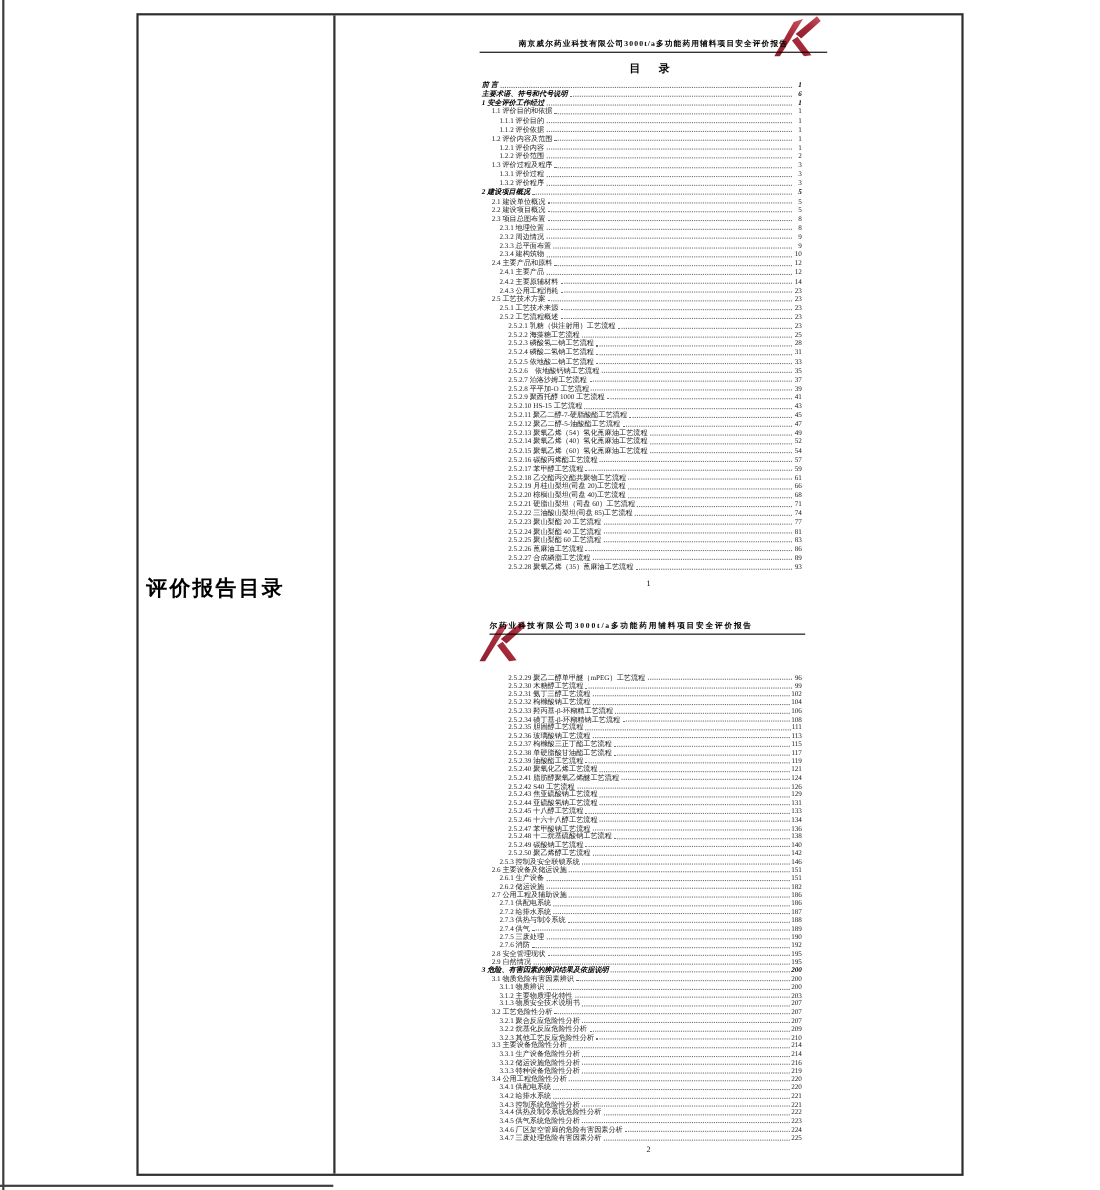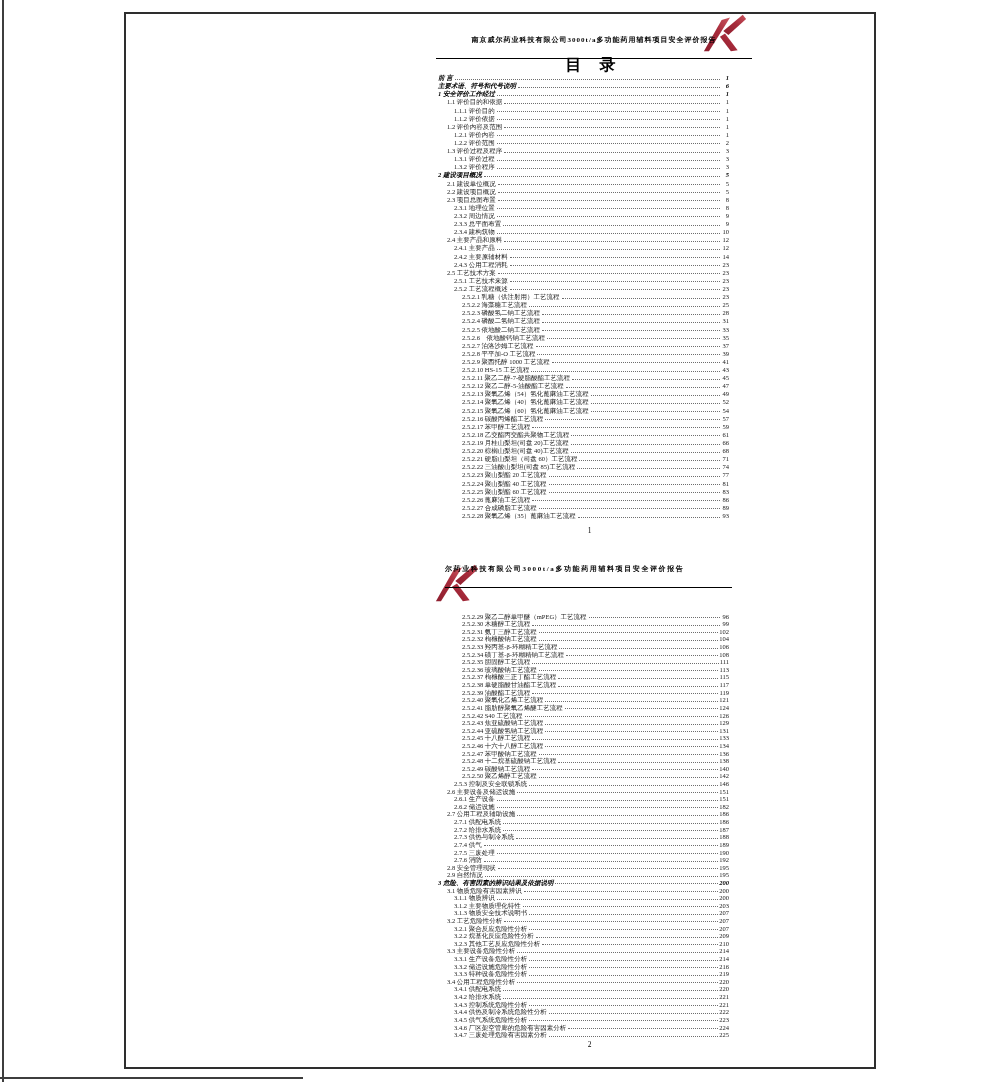--- a/index.html
+++ b/index.html
@@ -9,25 +9,25 @@
   .edge-h{position:absolute;left:0;top:1077px;width:303px;height:2px;background:#3d3d3d;}
   #tbl{position:absolute;left:124px;top:12px;width:752px;height:1057px;
        border:2px solid #2e2e2e;box-sizing:border-box;background:#fff;}
   #cell-left{position:absolute;left:0;top:0;width:177px;height:100%;border-right:2px solid #2e2e2e;}
   #sidebar-label{position:absolute;left:7px;top:508px;width:168px;
        font-family:"Liberation Sans","DejaVu Sans",sans-serif;font-weight:bold;
        font-size:19px;letter-spacing:2px;color:#000;}
   #cell-right{position:absolute;left:179px;top:0;right:0;height:100%;}
   .sheet{position:absolute;left:0;width:100%;}
   .doc-header{position:absolute;font-weight:bold;font-size:7px;letter-spacing:1px;
-       color:#000;border-bottom:1px solid #000;padding-bottom:13px;white-space:nowrap;overflow:hidden;}
+       color:#000;border-bottom:1px solid #000;padding-bottom:2px;white-space:nowrap;overflow:hidden;}
   #p1-header{left:131px;top:21px;width:316px;text-align:center;}
   #p2-header{left:140px;top:550px;width:287px;text-align:left;letter-spacing:1.6px;}
   #toc-heading{position:absolute;left:239px;top:41px;width:100px;text-align:center;
-       font-size:16px;font-weight:bold;letter-spacing:7px;color:#000;}
+       font-size:10px;font-weight:bold;letter-spacing:7px;color:#000;}
   .logo{position:absolute;}
   #logo-1{left:385px;top:0px;width:70px;height:38px;}
   #logo-2{left:119px;top:550px;width:66px;height:38px;}
   .toc-list{position:absolute;left:133px;width:291px;}
   #p1-toc{top:59px;}
   #p2-toc{top:598px;}
   .toc-row{display:flex;align-items:flex-end;font-size:6.5px;line-height:7px;color:#1a1a1a;}
   #p1-toc .toc-row{height:8.12px;}
   #p2-toc .toc-row{height:7.62px;}
   .toc-row .tt{white-space:pre;flex:0 0 auto;}
@@ -57,20 +57,23 @@
       <polygon points="50,46 80,86 64,88 38,54" fill="url(#kred)"></polygon>
     </g>
   </defs>
 </svg>
 
 <div id="canvas">
   <div class="edge-v"></div>
   <div class="edge-h"></div>
 
   <div id="tbl">
+    <div id="cell-left">
+      <div id="sidebar-label">评价报告目录</div>
+    </div>
 
     <div id="cell-right">
 
       <div class="sheet">
         <svg id="logo-1" class="logo" viewBox="0 0 100 90">
           <use href="#klogo"></use>
         </svg>
         <div id="p1-header" class="doc-header">南京威尔药业科技有限公司3000t/a多功能药用辅料项目安全评价报告</div>
         <div id="toc-heading">目  录</div>
         <div id="p1-toc" class="toc-list">

